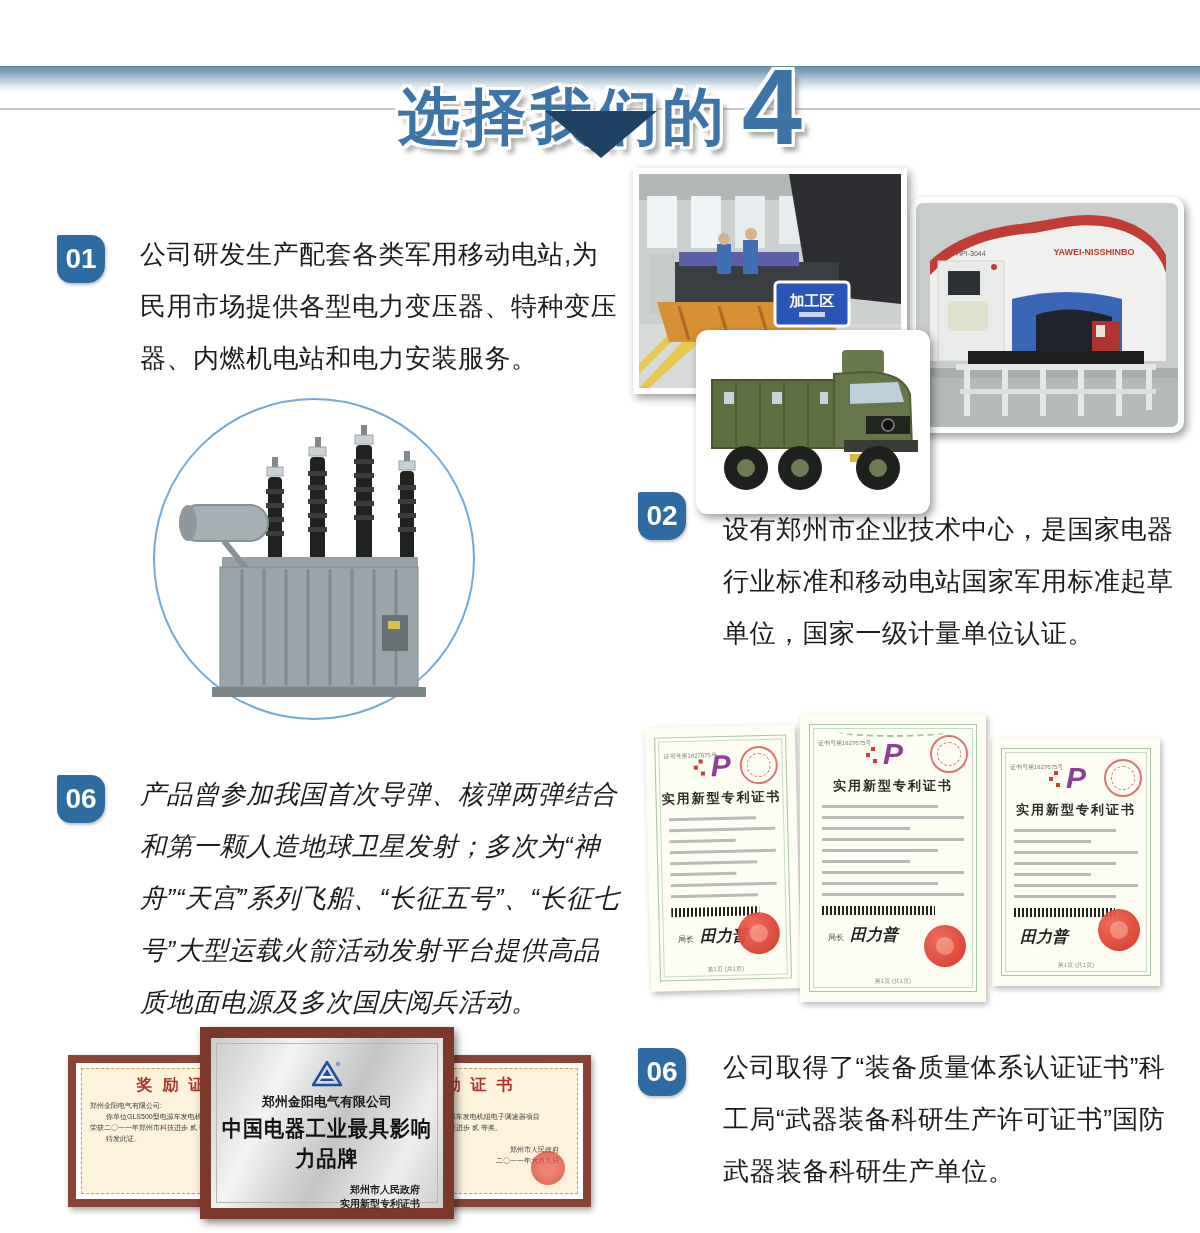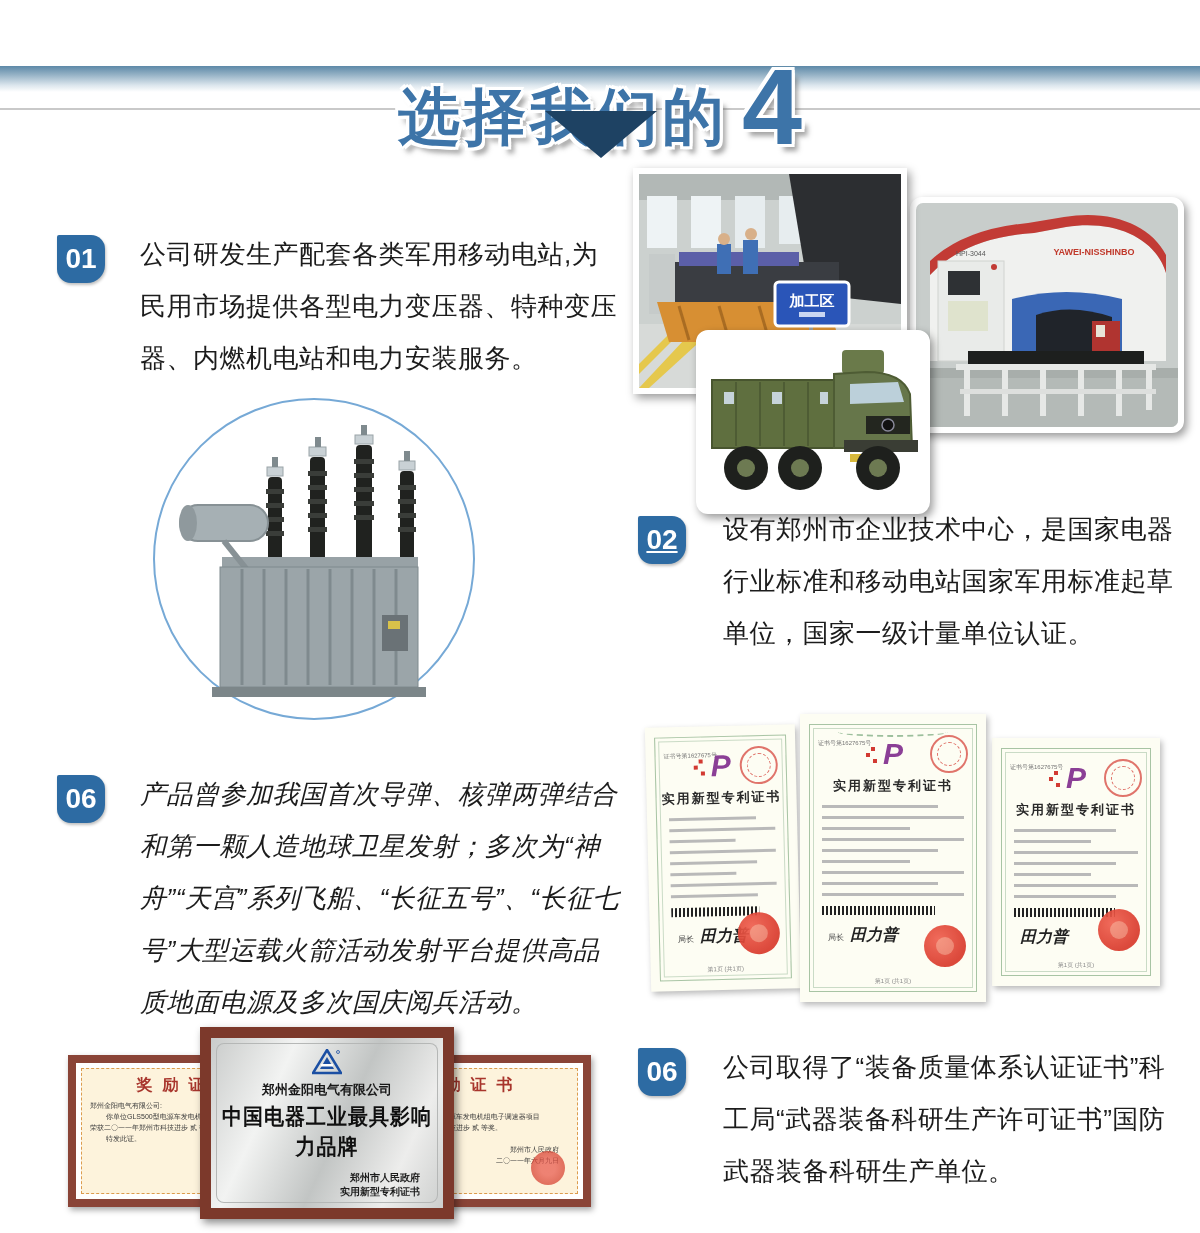--- a/index.html
+++ b/index.html
@@ -94,21 +94,21 @@
   .a-seal{position:absolute;right:12px;bottom:8px;width:34px;height:34px;border-radius:50%;
     background:radial-gradient(circle,#e8564a 30%,#d53c2c 70%);opacity:.72;}
   #award-left{left:68px;top:1055px;z-index:1;}
   #award-right{left:350px;top:1055px;z-index:1;}
 
   .plaque{position:absolute;left:200px;top:1027px;width:232px;height:170px;z-index:3;
     border:11px solid #7c392b;box-shadow:3px 4px 8px rgba(0,0,0,.45);
     background:linear-gradient(115deg,#c9cbca 0%,#f2f3f2 28%,#c2c5c4 55%,#ededec 80%,#cccecd 100%);
     box-sizing:content-box;}
   .plaque-inner{position:absolute;inset:5px;box-shadow:inset 0 0 0 1px #b5b7b6;
-    text-align:center;padding-top:6px;box-sizing:border-box;border-radius:8px;}
+    text-align:center;padding-top:18px;box-sizing:border-box;}
   .pl-company{font-size:13px;font-weight:bold;color:#181818;margin-top:2px;}
   .pl-title{font-size:20px;font-weight:900;color:#101010;margin-top:6px;letter-spacing:1px;
     transform:scaleY(1.1);}
   .pl-org{margin-top:12px;margin-right:18px;text-align:right;font-size:10px;font-weight:bold;
     color:#1d1d1d;line-height:14px;}
 </style>
 </head>
 <body>
 
 <div id="page">
@@ -275,21 +275,21 @@
           <line x1="188" y1="160" x2="188" y2="276"></line>
         <line x1="210" y1="160" x2="210" y2="276"></line>
           <line x1="232" y1="160" x2="232" y2="276"></line>
       </g>
       <rect x="218" y="206" width="26" height="36" fill="#6a7276"></rect>
       <rect x="224" y="212" width="12" height="8" fill="#d8c24a"></rect>
       <rect x="48" y="278" width="214" height="10" fill="#7c8689"></rect>
     </svg>
   </div>
 
-  <div class="adv-badge" style="left:638px;top:516px;text-decoration:underline;">02</div>
+  <div class="adv-badge" style="left:638px;top:492px;">02</div>
   <div class="adv-text" style="left:703px;top:503px;width:465px;">设有郑州市企业技术中心，是国家电器行业标准和移动电站国家军用标准起草单位，国家一级计量单位认证。</div>
 
   <div class="patent" id="patent-left">
     <div class="patent-inner">
       <div class="p-certno">证书号第1627675号</div>
       <div class="p-logo">P<i></i></div>
       <div class="p-stamp"></div>
       <div class="p-title">实用新型专利证书</div>
       <div class="p-body">
         <div class="p-line mid"></div>

